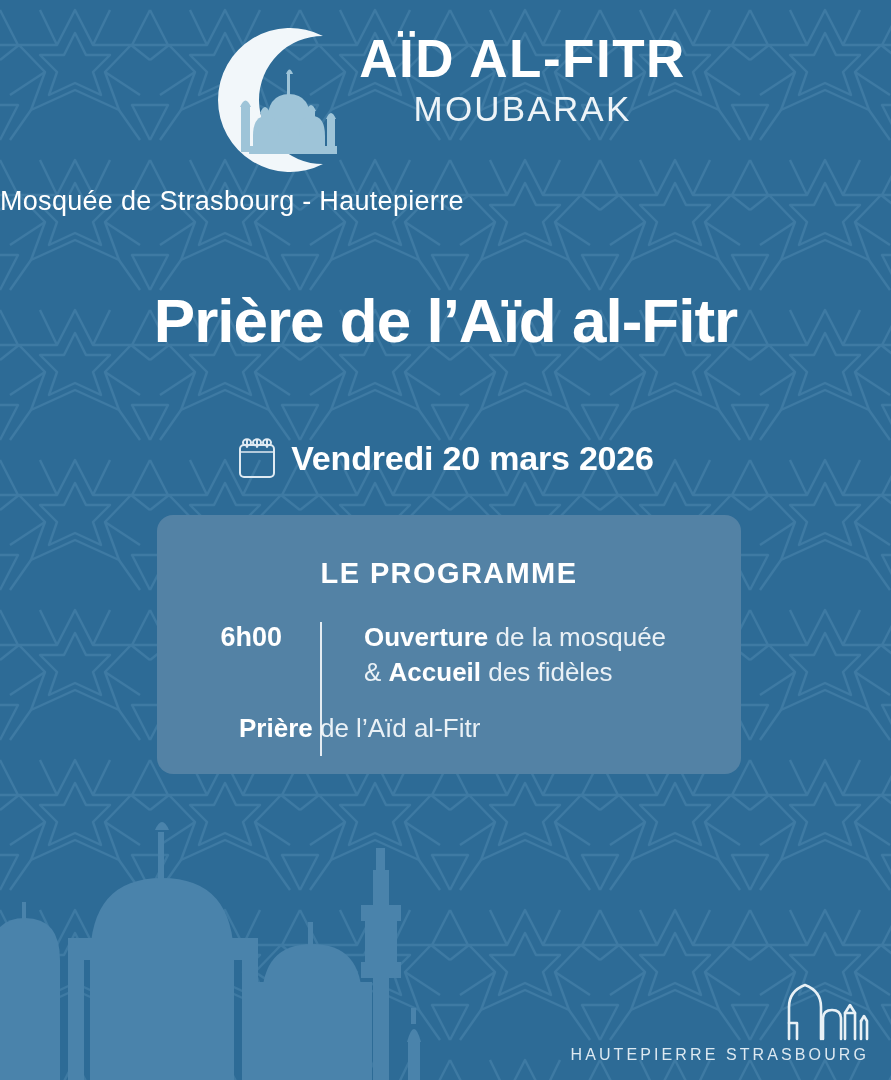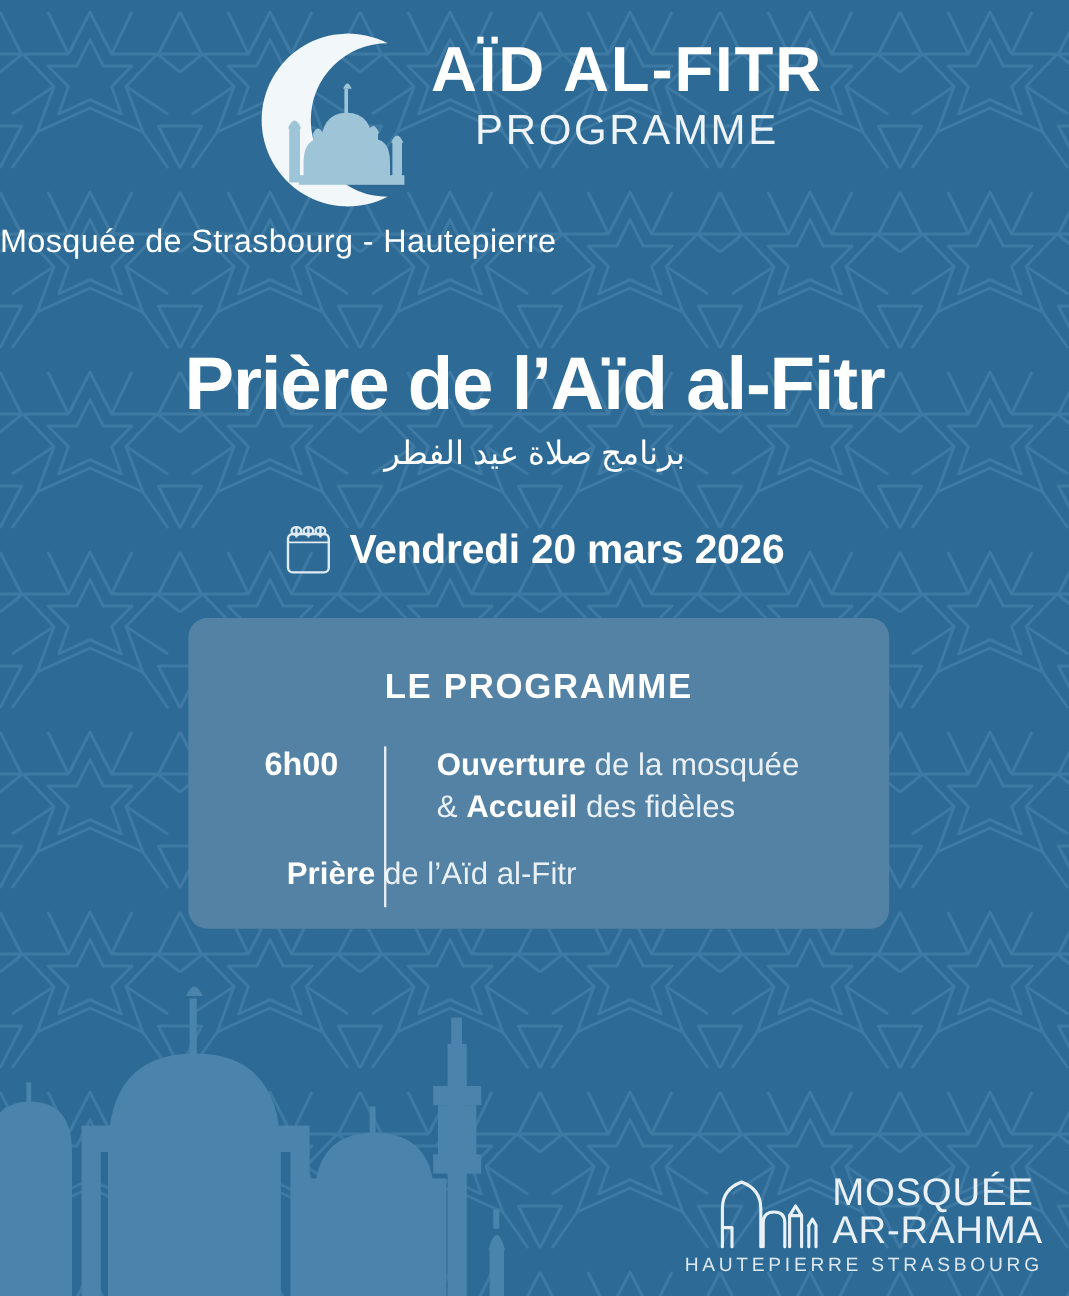--- a/index.html
+++ b/index.html
@@ -320,28 +320,27 @@
           <rect x="102" y="86" width="8" height="42"></rect>
           <path d="M101 87 q5 -12 10 0 Z"></path>
           <rect x="122" y="94" width="8" height="34"></rect>
           <path d="M121 95 q5 -12 10 0 Z"></path>
           <rect x="44" y="122" width="88" height="8"></rect>
         </g>
       </svg>
 
       <div class="header-text">
         <div class="aid-title">AÏD AL-FITR</div>
-        <div class="moubarak">PROGRAMME</div>
+        <div class="moubarak">MOUBARAK</div>
       </div>
     </div>
 
     <div class="mosque-name">Mosquée de Strasbourg - Hautepierre</div>
 
     <div class="main-title">Prière de l’Aïd al-Fitr</div>
-    <div class="main-title-ar">برنامج صلاة عيد الفطر</div>
 
     <div class="date-row">
       <svg class="cal-icon" viewBox="0 0 40 44" aria-hidden="true">
         <g fill="none" stroke="#dfeaf2" stroke-width="2" stroke-linecap="round">
           <rect x="3" y="9" width="34" height="32" rx="4"></rect>
           <path d="M3 16 L37 16" stroke-width="1.6"></path>
           <path d="M10 11 V4 M20 11 V4 M30 11 V4"></path>
           <ellipse cx="10" cy="6.5" rx="4" ry="3.2"></ellipse>
           <ellipse cx="20" cy="6.5" rx="4" ry="3.2"></ellipse>
           <ellipse cx="30" cy="6.5" rx="4" ry="3.2"></ellipse>
@@ -381,22 +380,18 @@
             <path d="M6 44 H14 V60"></path>
 
             <path d="M40 60 V40 q0 -9 9 -9 q9 0 9 9 V60"></path>
 
             <path d="M62 60 V34 H72 V60"></path>
             <path d="M62 34 L67 26 L72 34"></path>
             <path d="M78 60 V42"></path>
             <path d="M78 42 L81 37 L84 42 V60"></path>
           </g>
         </svg>
-        <div class="logo-words">
-          <div class="logo-line">MOSQUÉE</div>
-          <div class="logo-line">AR-RAHMA</div>
-        </div>
       </div>
       <div class="logo-sub">HAUTEPIERRE STRASBOURG</div>
     </div>
 
   </div>
 </div>
 
 </body></html>

